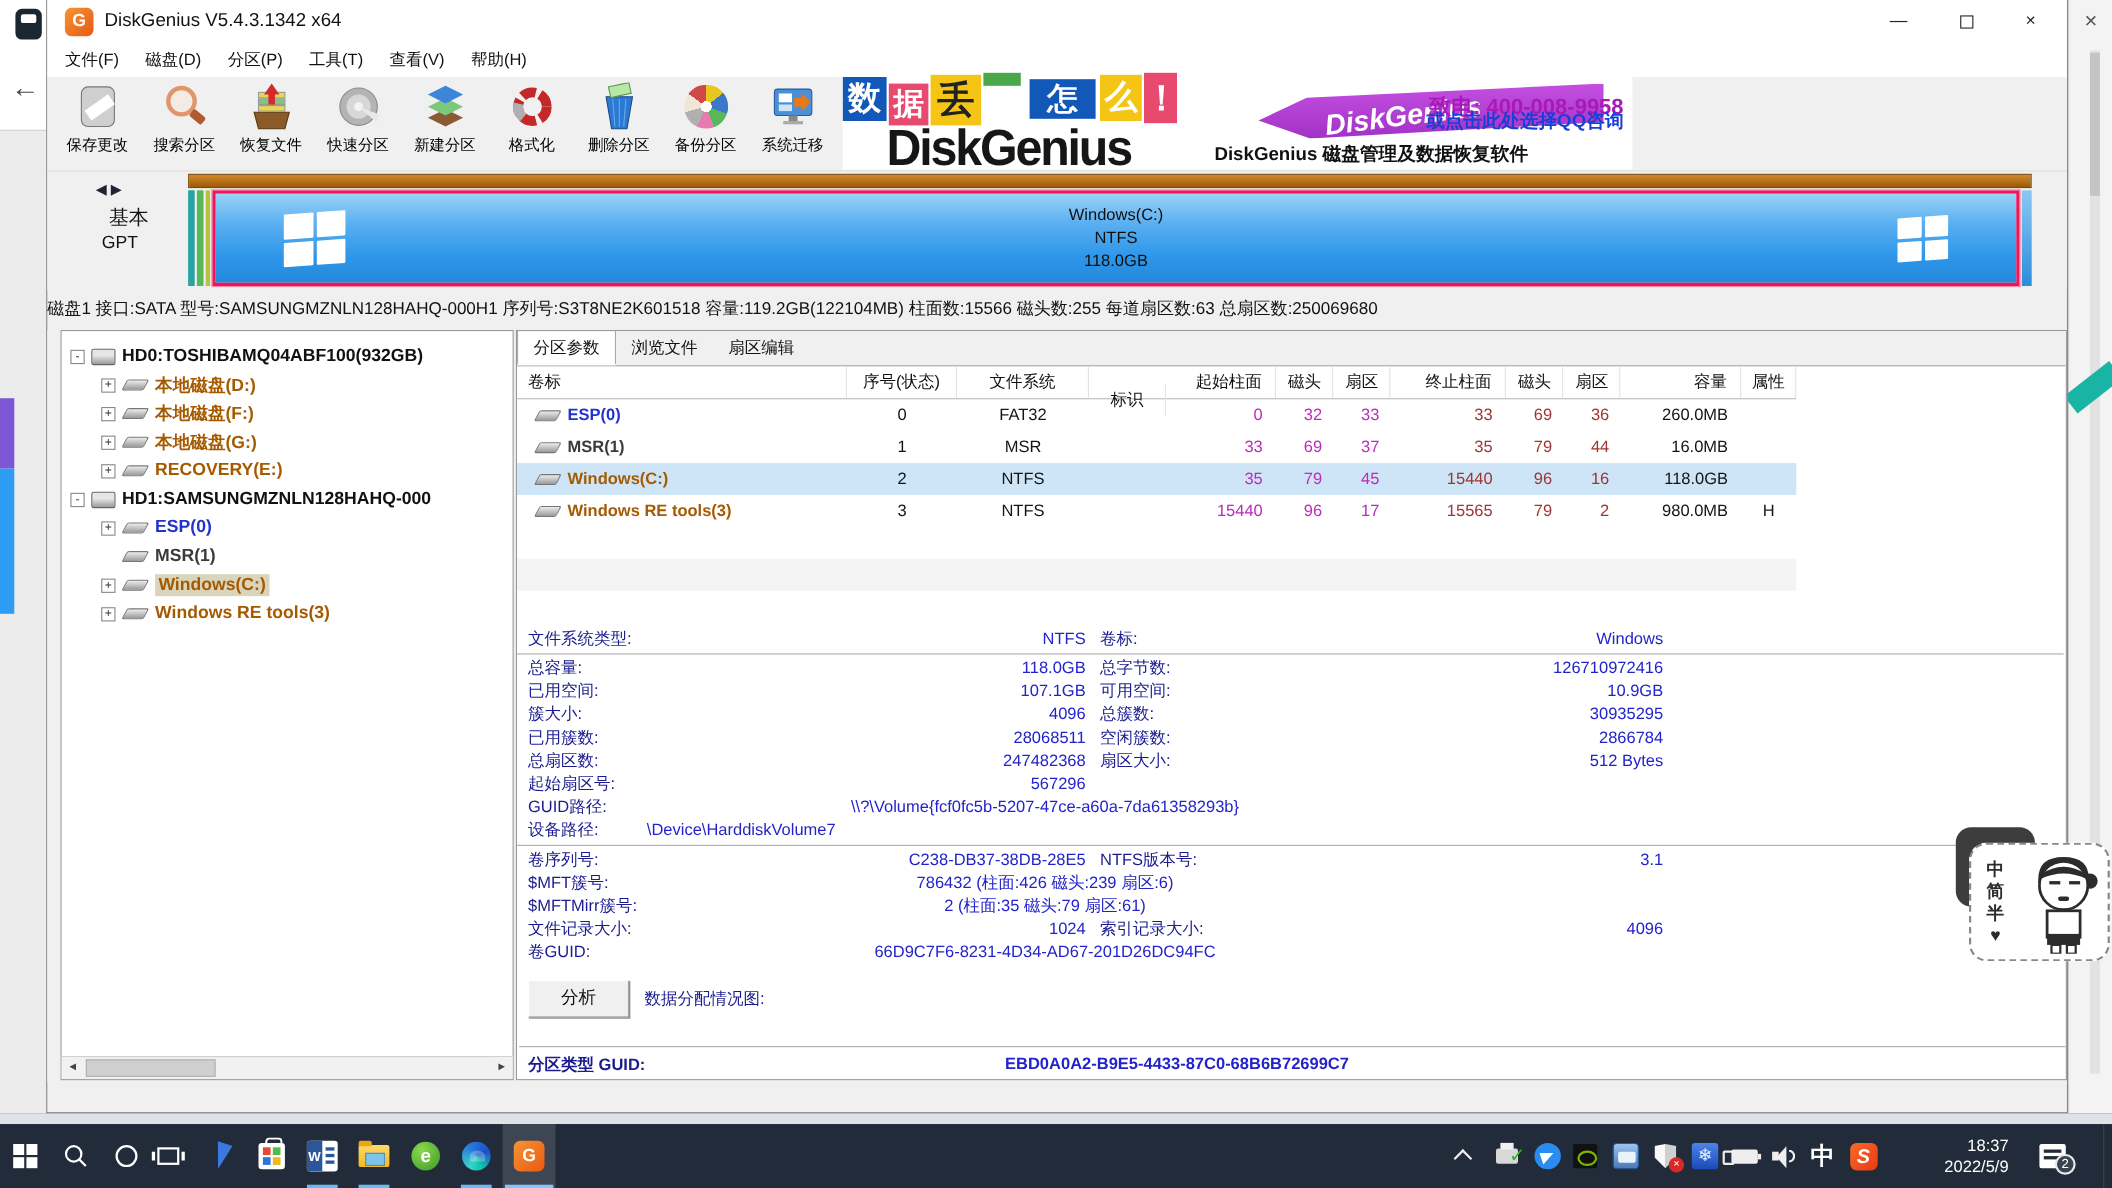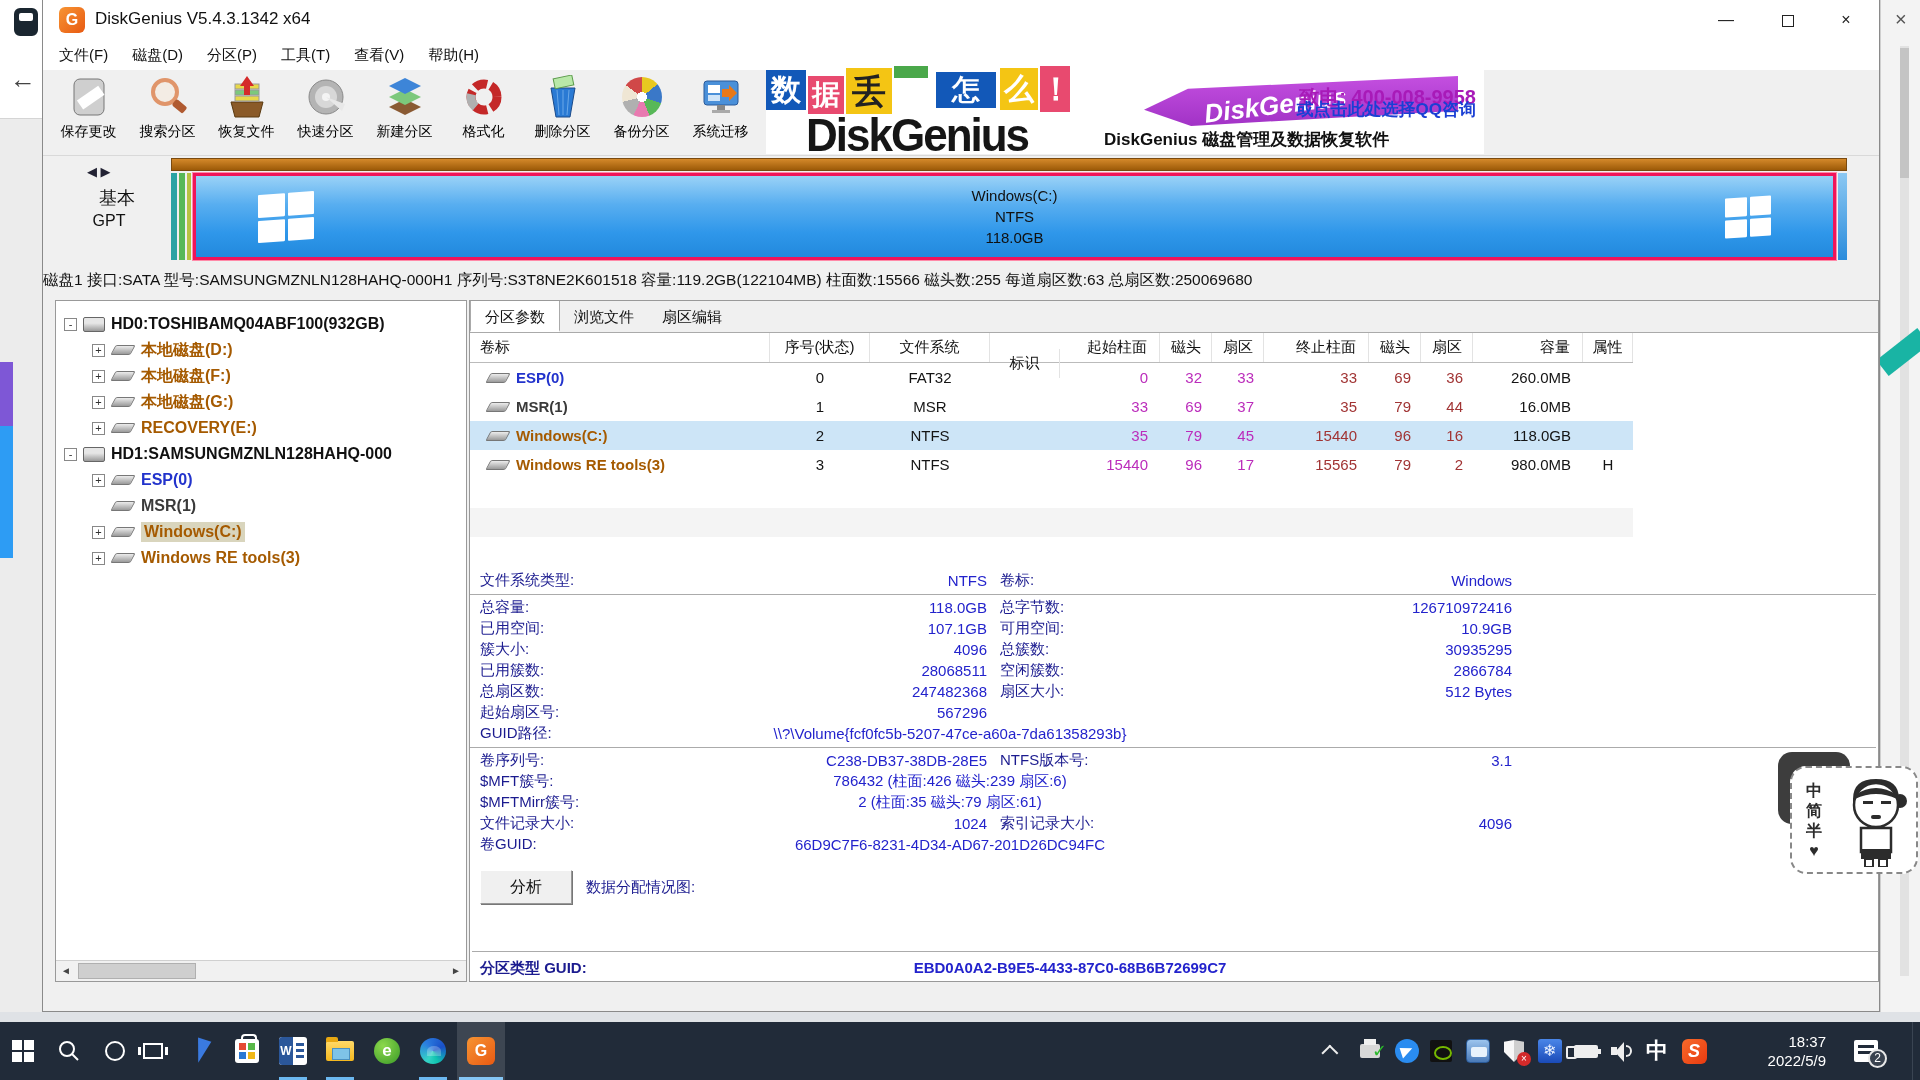--- a/index.html
+++ b/index.html
@@ -610,20 +610,24 @@
               <span class="dv dv2">512 Bytes</span>
             </div>
           <div class="drow">
               <span class="dl dl1">起始扇区号:</span>
               <span class="dv dv1">567296</span>
             </div>
           <div class="drow wide">
               <span class="dl dl1">GUID路径:</span>
               <span class="dv dv1">\\?\Volume{fcf0fc5b-5207-47ce-a60a-7da61358293b}</span>
             </div>
+          <div class="drow wide leftv">
+              <span class="dl dl1">设备路径:</span>
+              <span class="dv dv1">\Device\HarddiskVolume7</span>
+            </div>
           <div class="dsep"></div>
           <div class="drow">
               <span class="dl dl1">卷序列号:</span>
               <span class="dv dv1">C238-DB37-38DB-28E5</span>
               <span class="dl dl2">NTFS版本号:</span>
               <span class="dv dv2">3.1</span>
             </div>
           <div class="drow wide">
               <span class="dl dl1">$MFT簇号:</span>
               <span class="dv dv1">786432 (柱面:426 磁头:239 扇区:6)</span>

